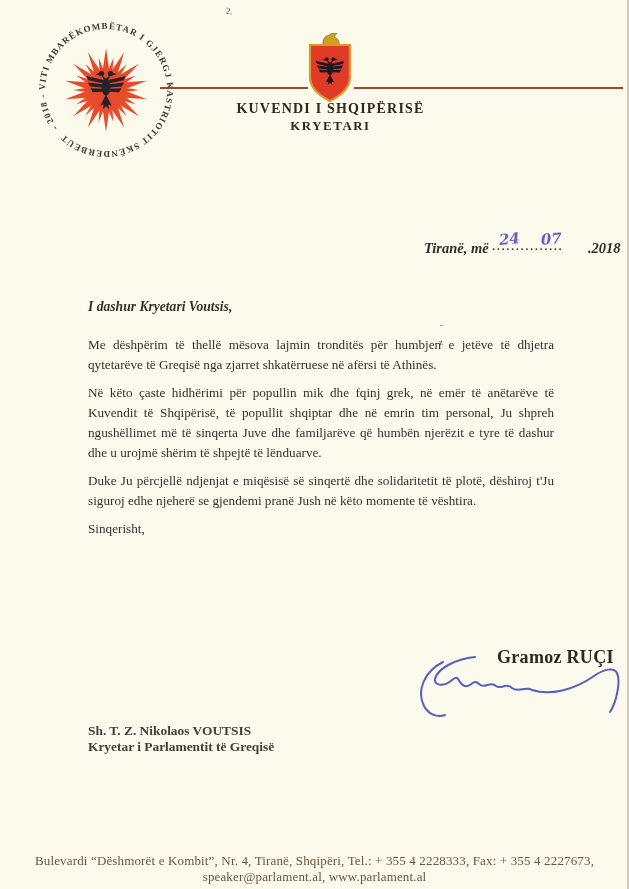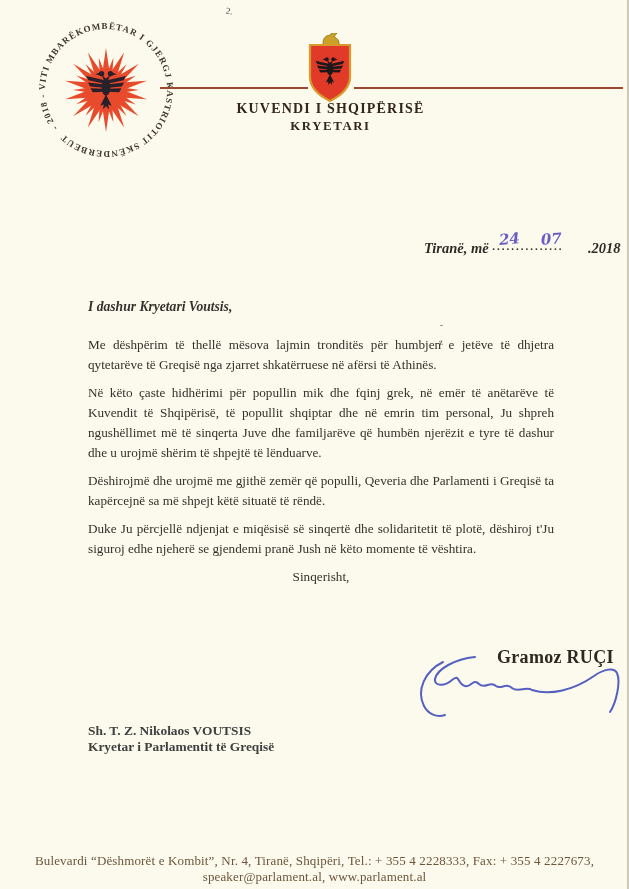--- a/index.html
+++ b/index.html
@@ -28,21 +28,21 @@
     font-style:normal; color:#332d26;}
   .hand{font-family:"DejaVu Serif", serif; font-style:italic; color:#6a5ec6;}
   #hand-day{position:absolute; left:7px; top:-3px; font-size:15px; transform:rotate(-5deg);}
   #hand-month{position:absolute; left:49px; top:-3px; font-size:15px; transform:rotate(-4deg);}
   
   #letter{left:88px; top:297px; width:466px; font-size:13.2px; line-height:20px;
     text-align:justify;}
   #salutation{font-weight:bold; font-style:italic; font-size:13.6px;}
   #letter p{margin:8px 0 0;}
   #letter p.first{margin-top:18px;}
-  #closing{margin-top:16px; text-align:center;}
+  #closing{margin-top:16px; text-align:left;}
   
   #signer{left:497px; top:647px; font-size:18px; font-weight:bold; color:#2e2722;
     letter-spacing:0.3px;}
   #signature-svg{left:413px; top:646px; width:216px; height:78px; pointer-events:none;}
   
   #recipient{left:88px; top:723px; font-size:13.4px; font-weight:bold; line-height:15.8px;
     color:#404040;}
   
   #footer{left:0; top:853px; width:629px; text-align:center; font-size:13px;
     color:#6d553c; letter-spacing:0.15px;}
@@ -119,21 +119,20 @@
       <span id="hand-day" class="hand">24</span>
       <span id="hand-month" class="hand">07</span>
     </span>
     <span>.2018</span>
   </div>
 
   <div id="letter" class="abs">
     <div id="salutation">I dashur Kryetari Voutsis,</div>
     <p class="first">Me dëshpërim të thellë mësova lajmin tronditës për humbjen e jetëve të dhjetra qytetarëve të Greqisë nga zjarret shkatërruese në afërsi të Athinës.</p>
     <p>Në këto çaste hidhërimi për popullin mik dhe fqinj grek, në emër të anëtarëve të Kuvendit të Shqipërisë, të popullit shqiptar dhe në emrin tim personal, Ju shpreh ngushëllimet më të sinqerta Juve dhe familjarëve që humbën njerëzit e tyre të dashur dhe u urojmë shërim të shpejtë të lënduarve.</p>
-    <p>Dëshirojmë dhe urojmë me gjithë zemër që populli, Qeveria dhe Parlamenti i Greqisë ta kapërcejnë sa më shpejt këtë situatë të rëndë.</p>
     <p>Duke Ju përcjellë ndjenjat e miqësisë së sinqertë dhe solidaritetit të plotë, dëshiroj t'Ju siguroj edhe njeherë se gjendemi pranë Jush në këto momente të vështira.</p>
     <p id="closing">Sinqerisht,</p>
   </div>
 
   <div id="signer" class="abs">Gramoz RUÇI</div>
   <svg id="signature-svg" class="abs" viewBox="0 0 216 78">
     <g fill="none" stroke="#5560c0" stroke-width="2" stroke-linecap="round">
       <path d="M30,16 C12,25 3,44 11,60 C15,68 24,72 32,69"></path>
       <path d="M62,11 C42,13 24,23 22,33 C21,40 31,41 39,34 C47,27 44,38 52,40
                C58,42 60,32 66,38 C72,44 77,34 83,40 C88,44 93,36 99,42

